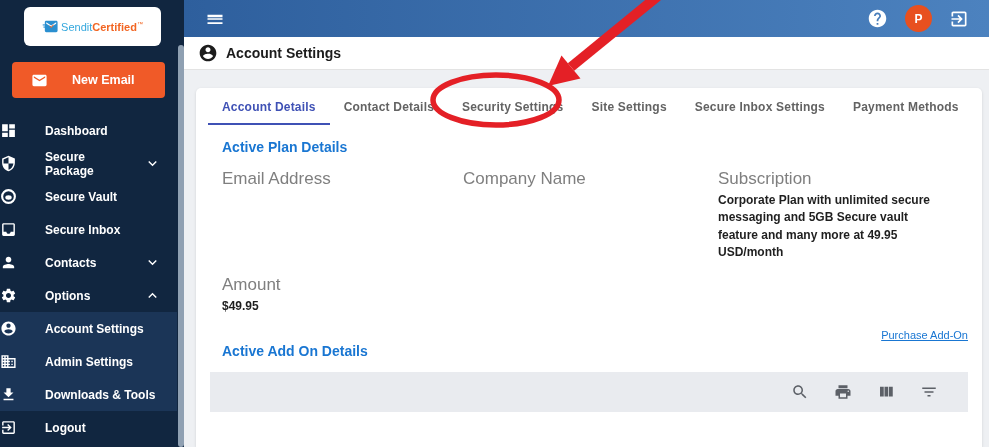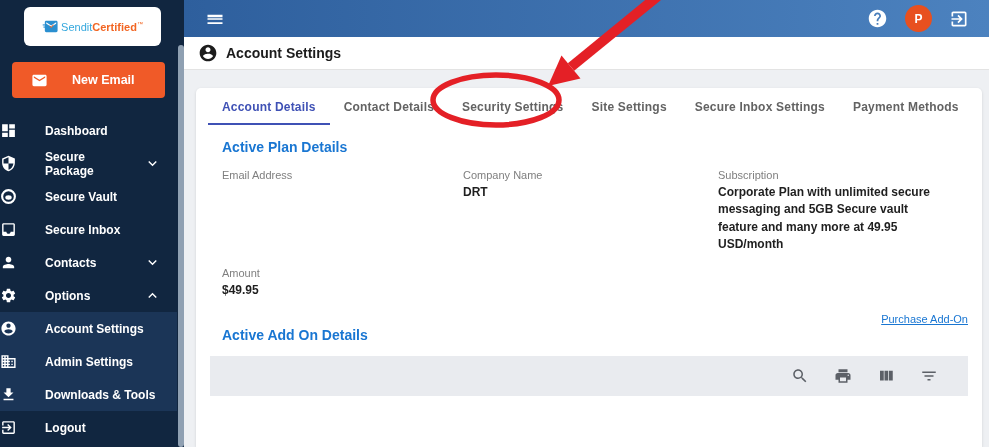--- a/index.html
+++ b/index.html
@@ -45,21 +45,21 @@
   .tabs { display:flex; align-items:flex-start; height:37px; padding-left:12px; }
   .tab { padding:0 14px; font-size:12px; font-weight:bold; color:#636363; letter-spacing:.2px; height:100%;
          display:flex; align-items:center; position:relative; cursor:pointer; white-space:nowrap; }
   .tab.active { color:#3f51b5; }
   .tab.active::after { content:""; position:absolute; left:0; right:0; bottom:0; height:2px; background:#3f51b5; }
   .pane { padding:8px 14px 0 14px; }
   .section-heading { font-size:14px; font-weight:bold; color:#1976d2; margin:6px 0 0 12px; }
   .fields { display:grid; grid-template-columns:241px 255px 1fr; margin:14px 0 0 12px; }
   .fields.row2 { margin-top:24px; }
   .fields.row3 { margin-top:13px; }
-  .f-label { font-size:11px; color:#7f7f7f; margin-bottom:3px; }
+  .f-label { font-size:17px; color:#7f7f7f; margin-bottom:3px; }
   .f-value { font-size:12px; font-weight:bold; color:#1f1f1f; line-height:1.45; padding-right:18px; }
   .purchase-row { text-align:right; margin-top:10px; }
   .purchase-link { font-size:11px; color:#1976d2; text-decoration:underline; cursor:pointer; }
 
   
   .table { margin-top:13px; }
   .table-head { background:#e9ebef; }
   .table-toolbar { display:flex; align-items:center; justify-content:flex-end; gap:25px; height:40px; padding-right:30px; }
   .tool-icon { width:18px; height:18px; cursor:pointer; }
 
@@ -208,21 +208,20 @@
 
       <div class="pane">
         <div class="section-heading">Active Plan Details</div>
 
         <div class="fields">
           <div>
             <div class="f-label">Email Address</div>
           </div>
           <div>
             <div class="f-label">Company Name</div>
-            <div class="f-value">DRT</div>
           </div>
           <div>
             <div class="f-label">Subscription</div>
             <div class="f-value">Corporate Plan with unlimited secure messaging and 5GB Secure vault feature and many more at 49.95 USD/month</div>
           </div>
         </div>
 
 
         <div class="fields row3">
           <div>

